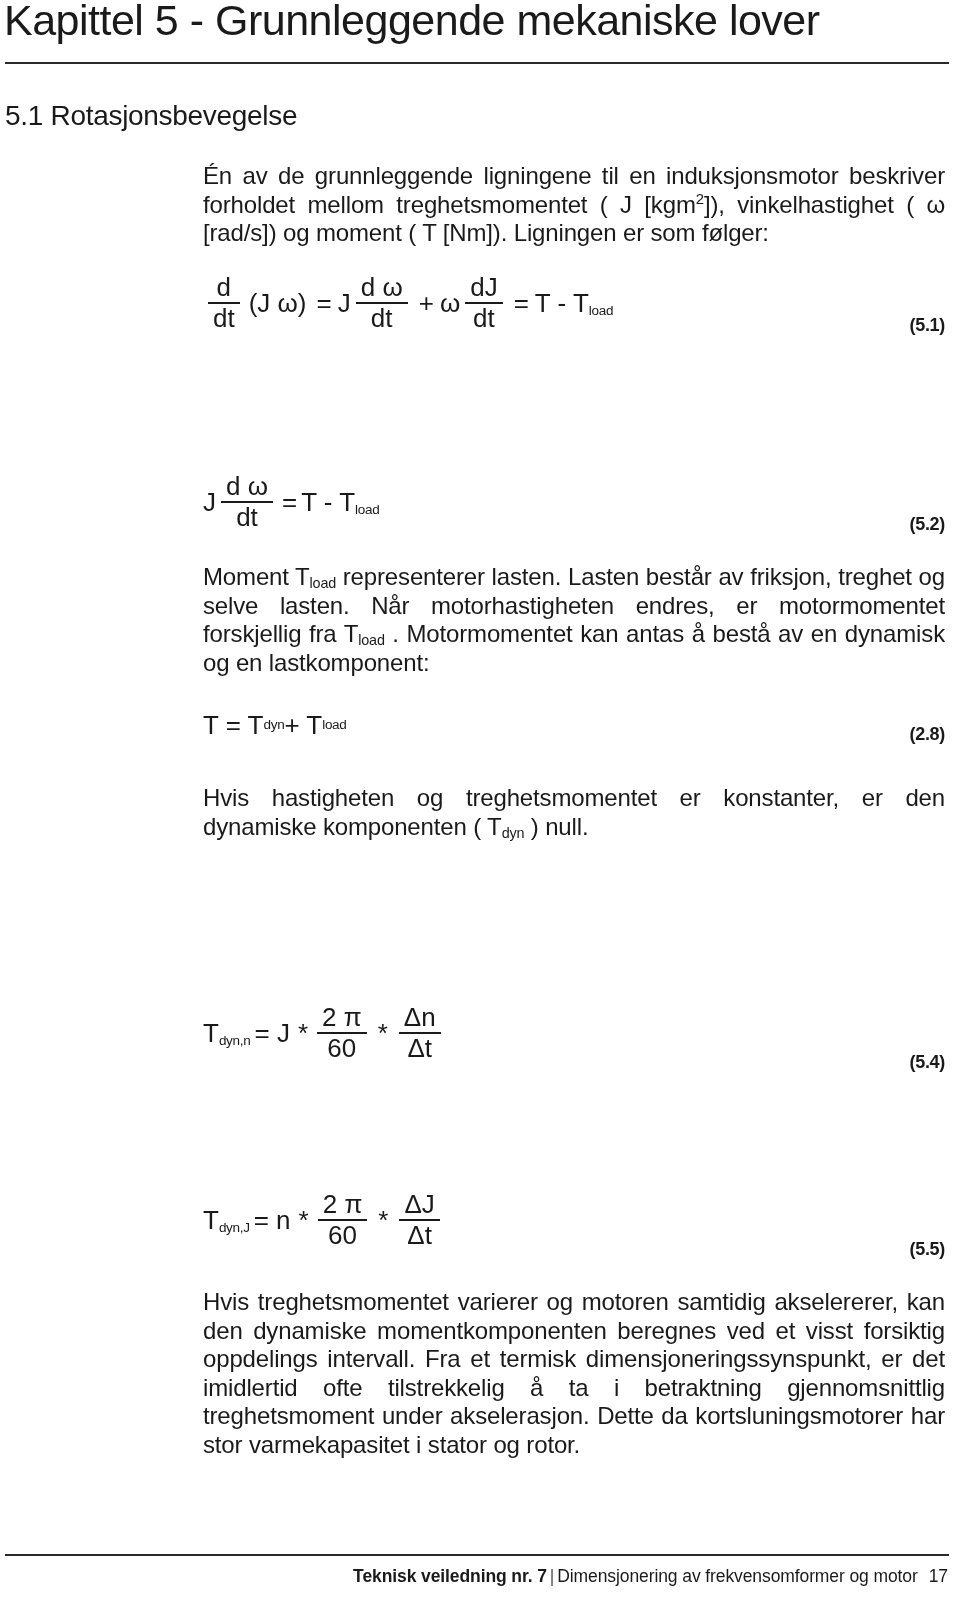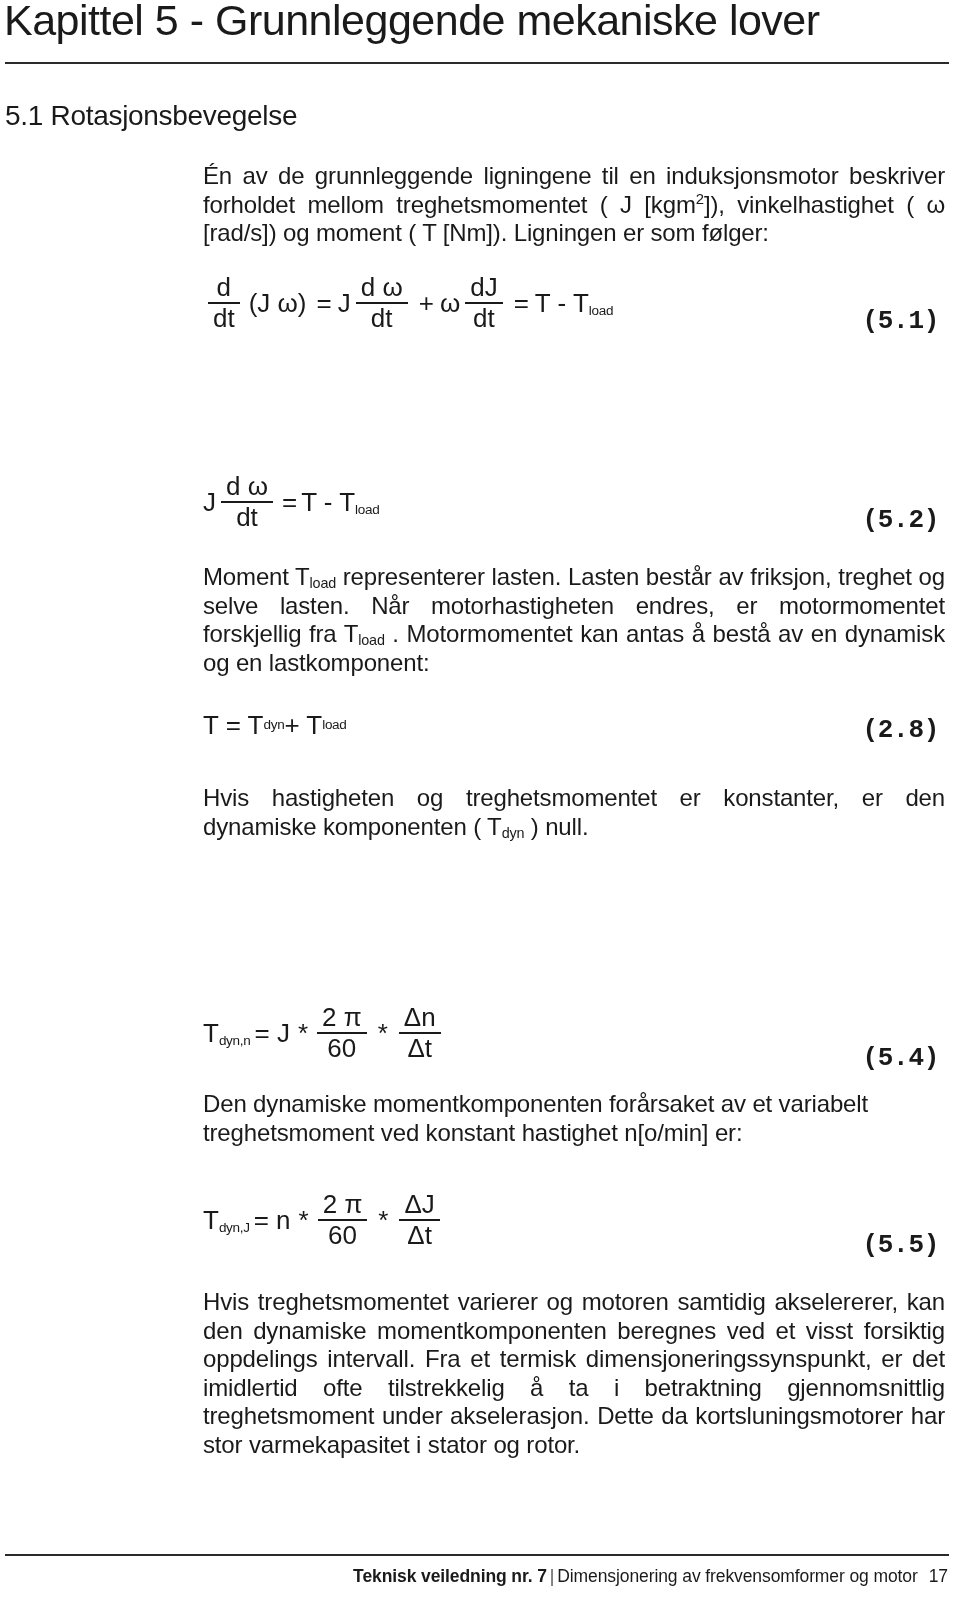--- a/index.html
+++ b/index.html
@@ -84,26 +84,25 @@
   .eq-body {
     font-size: 26px;
     line-height: 1;
     display: flex;
     align-items: center;
     white-space: nowrap;
     letter-spacing: 0px;
   }
   .eq-num {
     position: absolute;
-    right: 6px;
+    right: 0;
     bottom: -2px;
-    font-size: 26px;
+    font-size: 18px;
     font-weight: bold;
     letter-spacing: -0.3px;
-    font-family: Liberation Mono, monospace;
   }
   .eq-body sub {
     font-size: 0.52em;
     vertical-align: -0.25em;
     line-height: 0;
     letter-spacing: -0.3px;
   }
 
   
   .frac {
@@ -240,23 +239,20 @@
       <span class="op">*</span>
       <span class="frac">
         <span class="num">Δn</span>
         <span class="bar"></span>
         <span class="den">Δt</span>
       </span>
     </div>
     <div class="eq-num">(5.4)</div>
   </div>
 
-  <div class="col" style="top:1090px;">
-    <p class="body ragged">Den dynamiske momentkomponenten forårsaket av et variabelt treghetsmoment ved konstant hastighet n[o/min] er:</p>
-  </div>
 
   <div class="eq-block" style="top:1182px; height:76px;">
     <div class="eq-body">
       <span><span>T</span><sub>dyn,J</sub></span>
       <span class="op-tight">= n</span>
       <span class="op-tight">*</span>
       <span class="frac">
         <span class="num">2 π</span>
         <span class="bar"></span>
         <span class="den">60</span>

